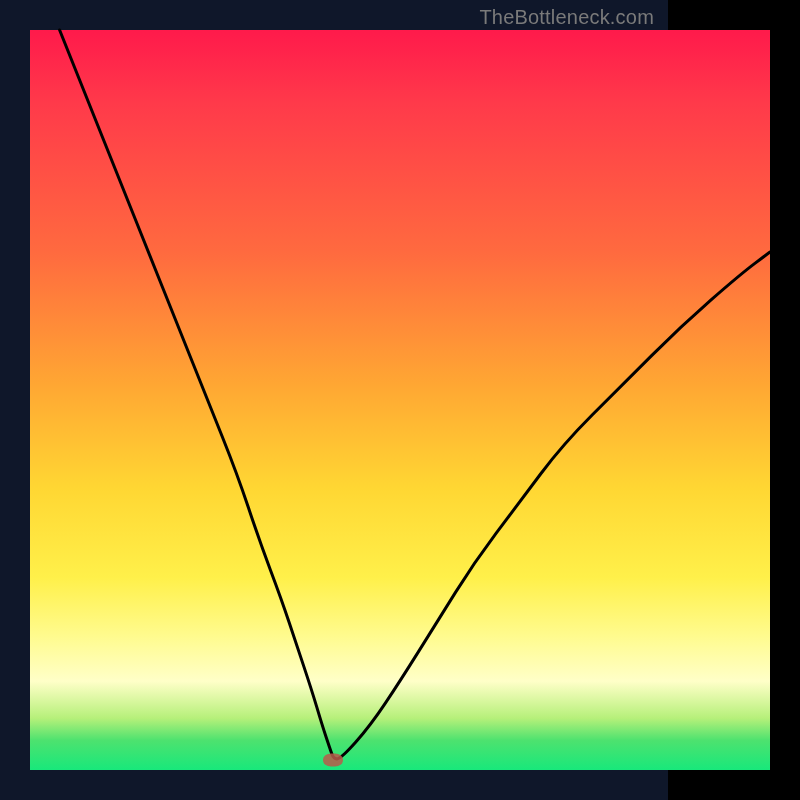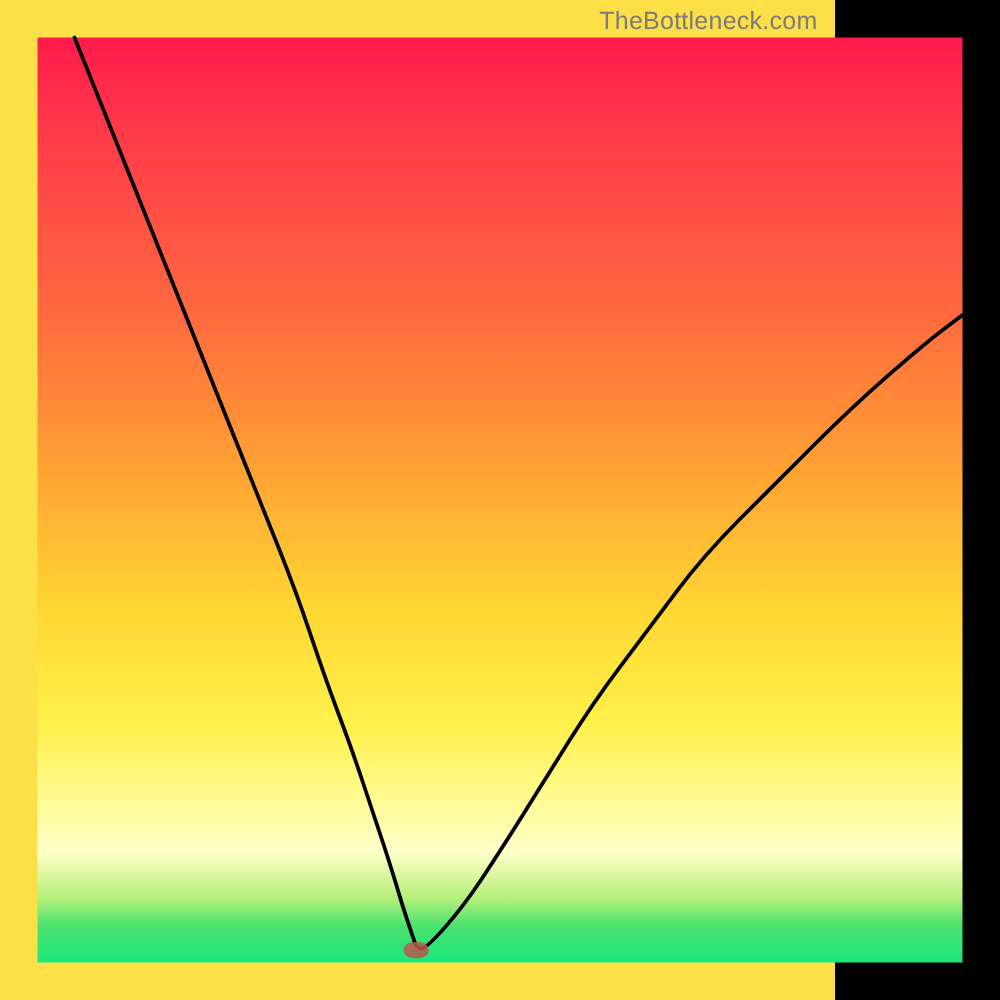--- a/index.html
+++ b/index.html
@@ -8,21 +8,21 @@
     width: 800px;
     height: 800px;
     overflow: hidden;
     background: #000;
     font-family: Arial, Helvetica, sans-serif;
   }
   .frame {
     position: relative;
     width: 668px;
     height: 800px;
-    background: #fde047;
+    background: #0f172a;
   }
   .watermark {
     position: absolute;
     top: 6px;
     right: 14px;
     color: #7a7a7a;
     font-size: 20px;
     font-weight: 500;
     letter-spacing: 0.2px;
     z-index: 10;

